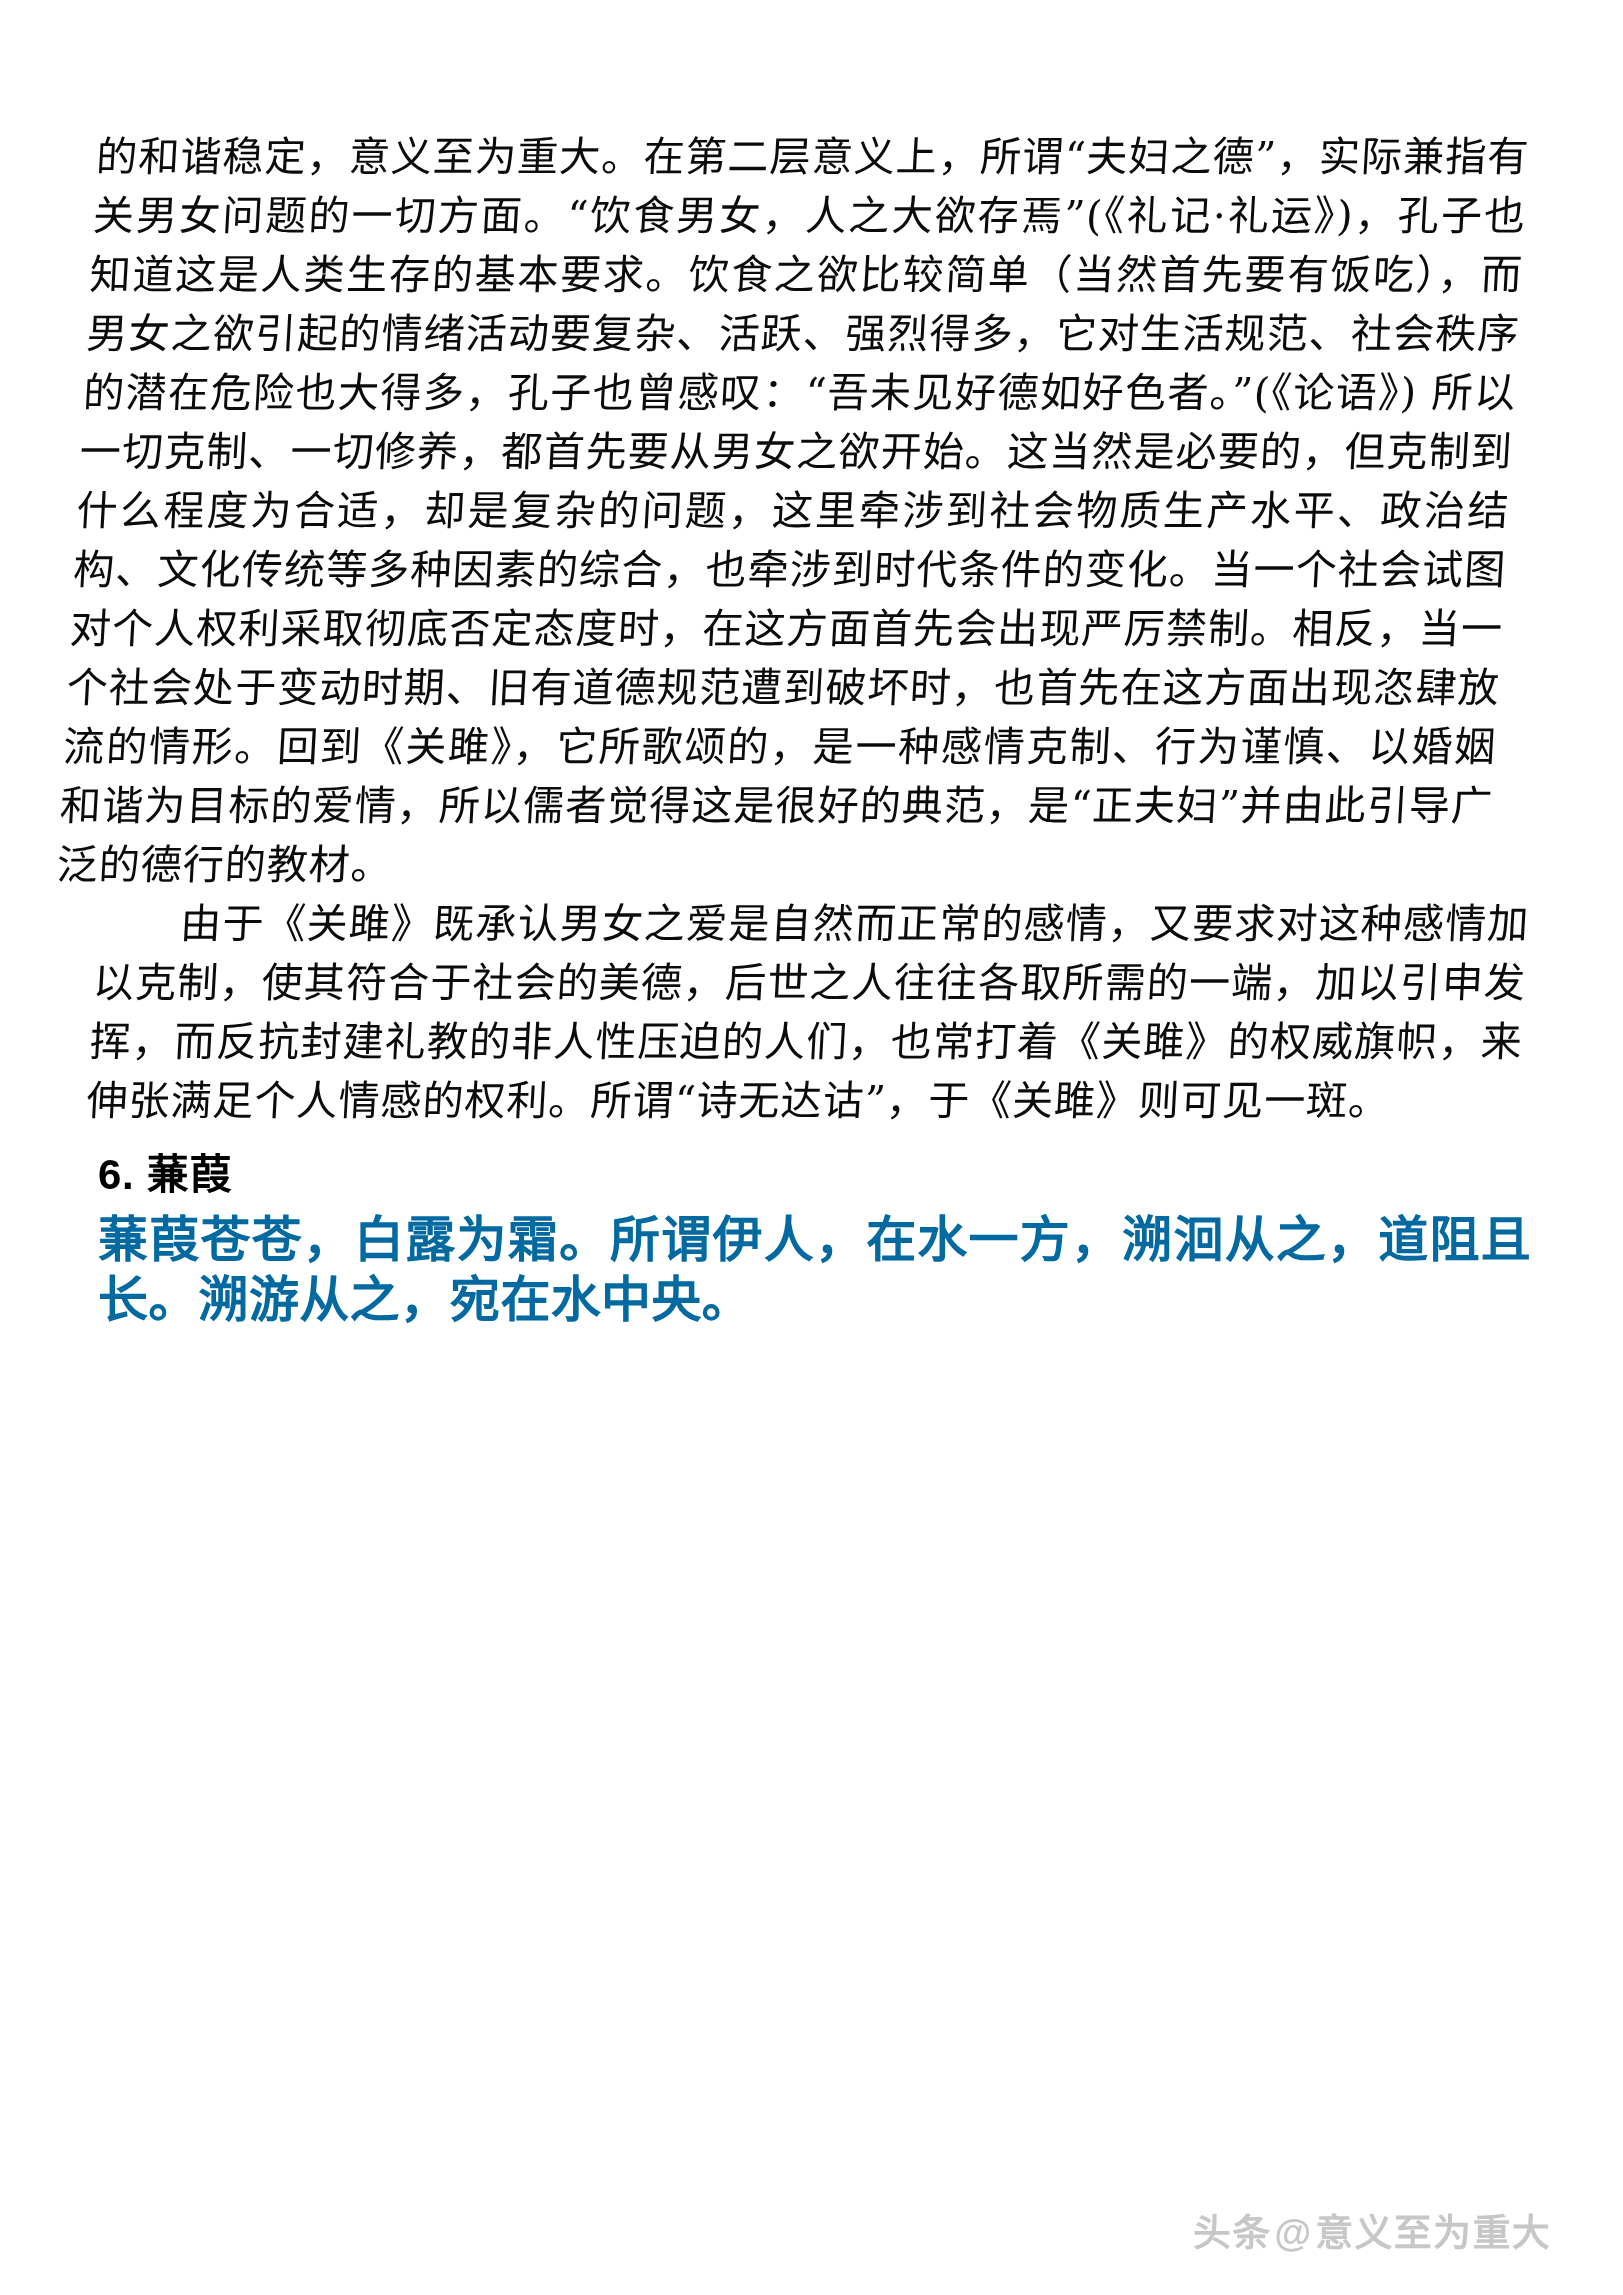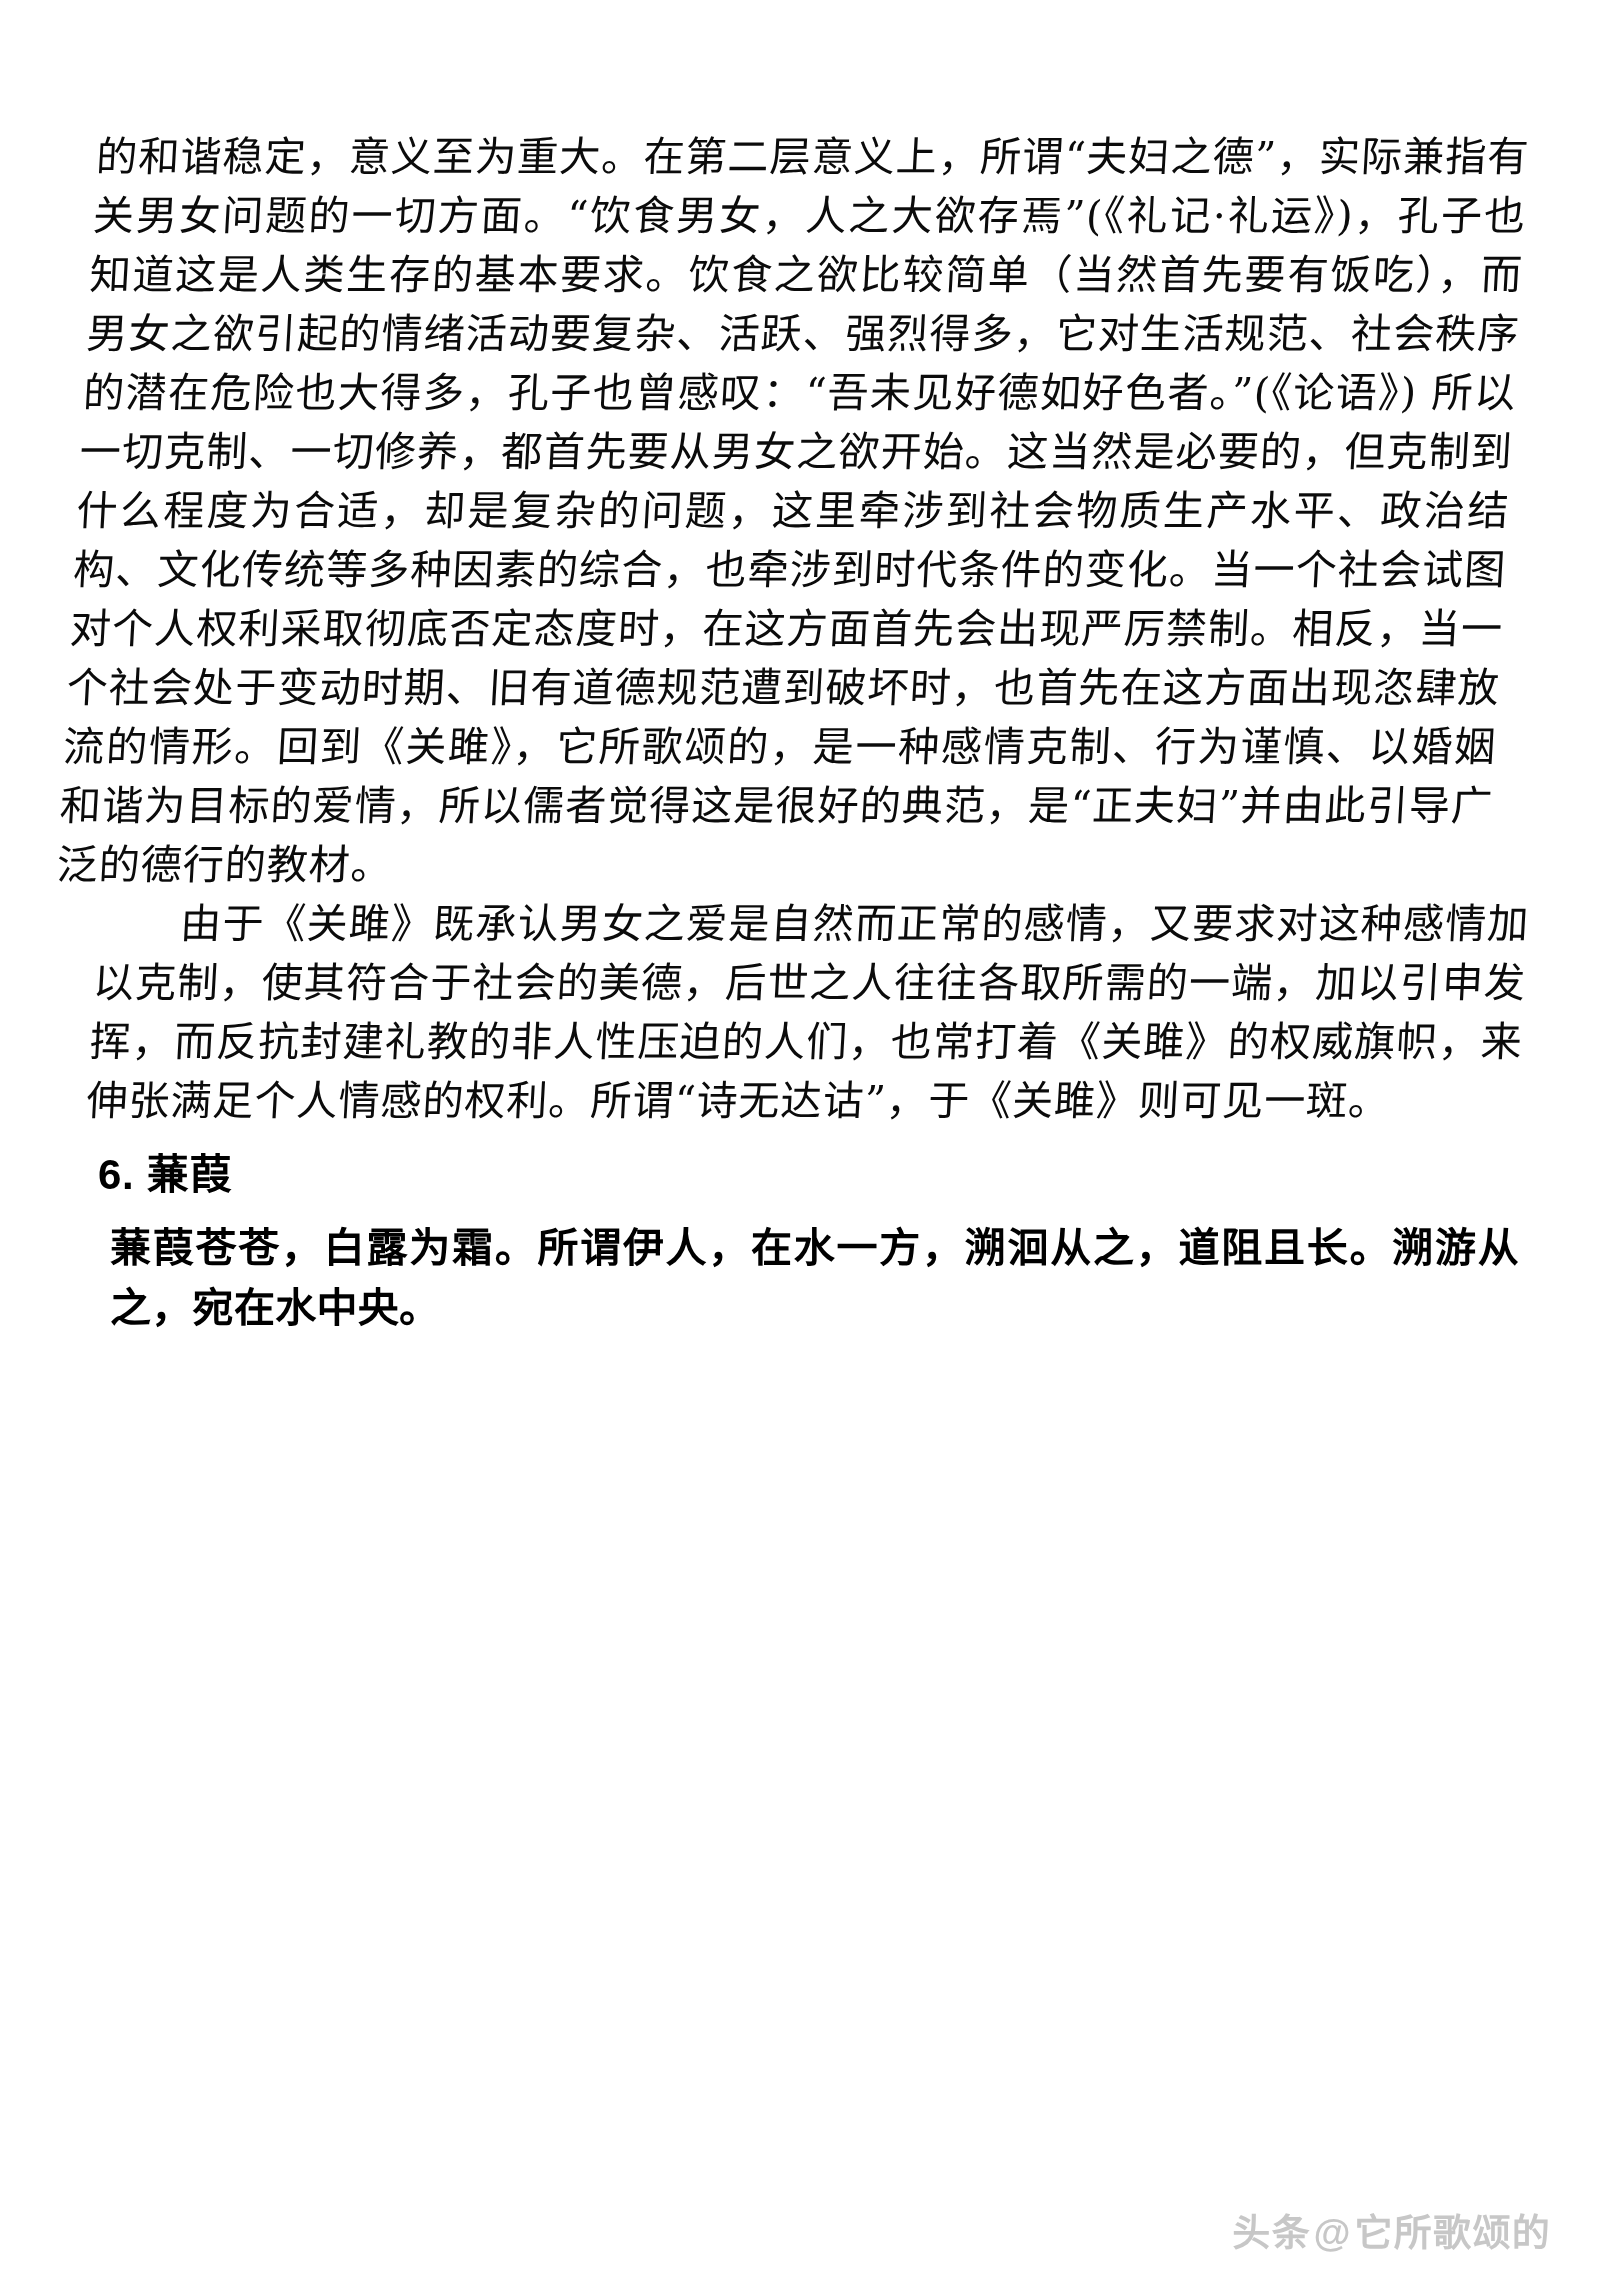--- a/index.html
+++ b/index.html
@@ -57,28 +57,28 @@
     font-weight: 700;
     color: #000000;
     letter-spacing: 0.7px;
     margin: 11.8px 0 3.9px 0;
     text-align: left;
   }
 
   
   .poem {
     font-family: "Liberation Sans", "DejaVu Sans", sans-serif;
-    font-size: 41px;
+    font-size: 50px;
     line-height: 60px;
     font-weight: 700;
-    color: #000000;
+    color: #0369a1;
     letter-spacing: 0.3px;
     text-align: justify;
     text-justify: inter-character;
-    margin: 12px;
+    margin: 0;
   }
 
   .poem + .poem {
     margin-top: 3.9px;
   }
 
   
   .watermark {
     position: absolute;
     right: 72px;
@@ -109,17 +109,17 @@
     <p class="para indent">由于《关雎》既承认男女之爱是自然而正常的感情，又要求对这种感情加以克制，使其符合于社会的美德，后世之人往往各取所需的一端，加以引申发挥，而反抗封建礼教的非人性压迫的人们，也常打着《关雎》的权威旗帜，来伸张满足个人情感的权利。所谓“诗无达诂”，于《关雎》则可见一斑。</p>
 
     <h2 class="heading">6. 蒹葭</h2>
 
     <p class="poem">蒹葭苍苍，白露为霜。所谓伊人，在水一方，溯洄从之，道阻且长。溯游从之，宛在水中央。</p>
 
 
   </div>
 
   <div class="watermark">
-    <span>头条</span><span class="wm-at">@</span><span>它所歌颂的</span>
+    <span>头条</span><span class="wm-at">@</span><span>意义至为重大</span>
   </div>
 
 </div>
 
 
 </body></html>

